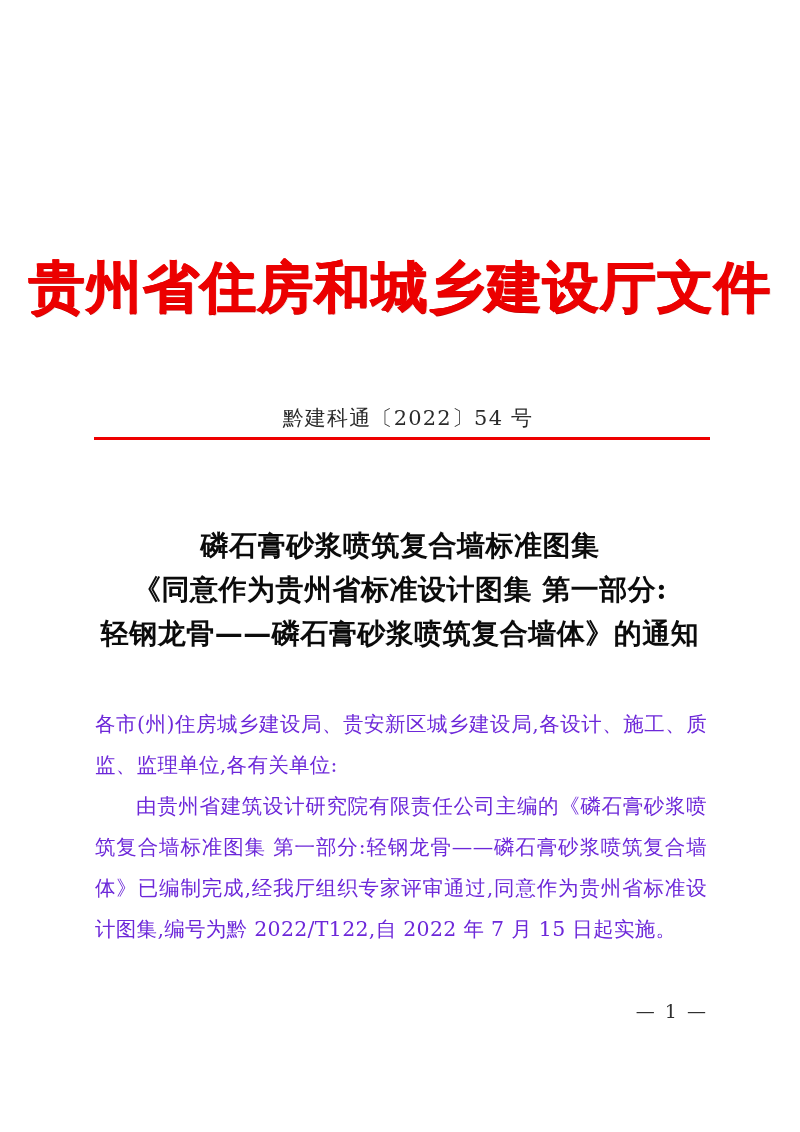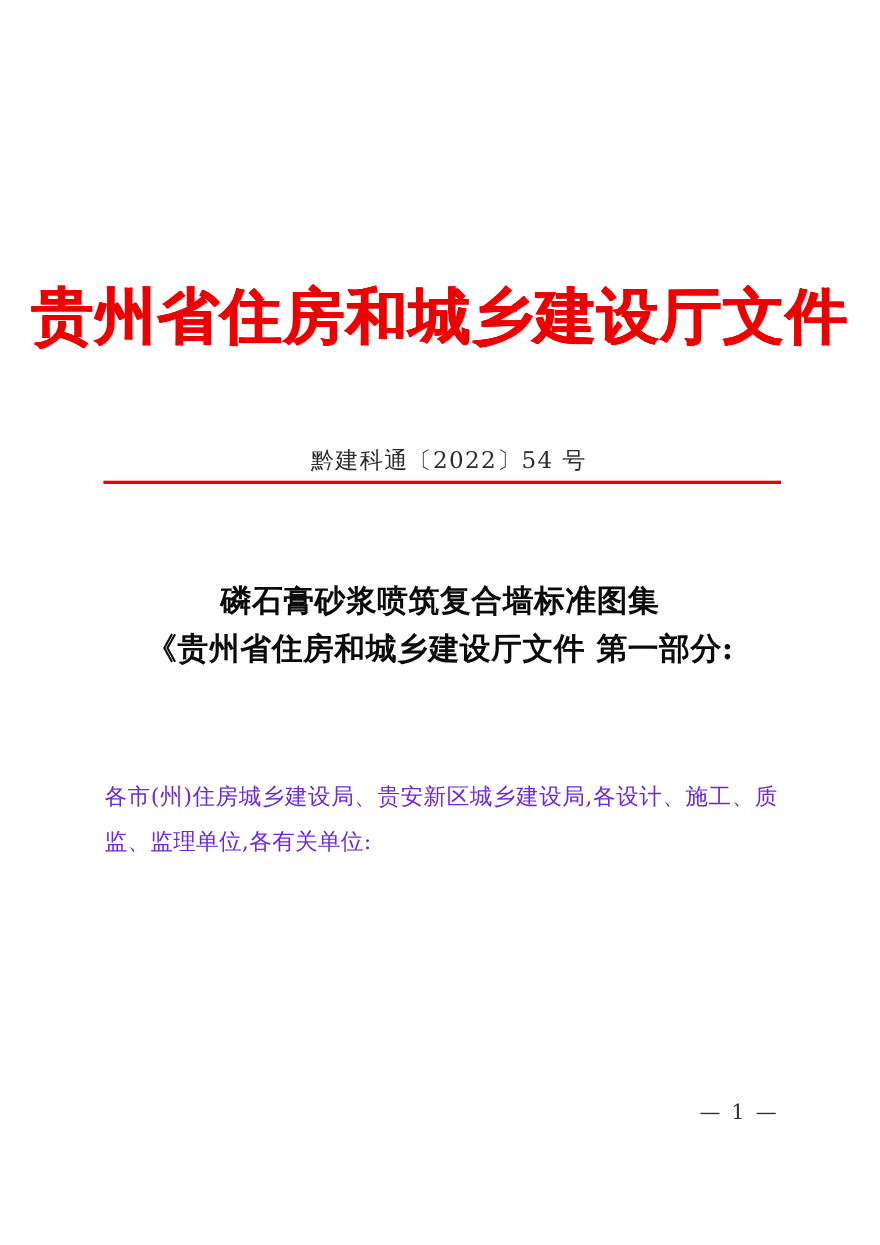--- a/index.html
+++ b/index.html
@@ -133,22 +133,24 @@
   <div class="masthead">
     <span class="masthead-title">贵州省住房和城乡建设厅文件</span>
   </div>
 
   <div class="docnum">黔建科通〔2022〕54 号</div>
 
   <div class="red-rule"></div>
 
   <div class="doc-title">
     <span class="tline">磷石膏砂浆喷筑复合墙标准图集</span>
-    <span class="tline">《贵州省住房和城乡建设厅文件 第一部分:</span>
+    <span class="tline">《同意作为贵州省标准设计图集 第一部分:</span>
+    <span class="tline">轻钢龙骨——磷石膏砂浆喷筑复合墙体》的通知</span>
   </div>
 
   <div class="body-block">
     <p>各市(州)住房城乡建设局、贵安新区城乡建设局,各设计、施工、质监、监理单位,各有关单位:</p>
+    <p class="indent">由贵州省建筑设计研究院有限责任公司主编的《磷石膏砂浆喷筑复合墙标准图集 第一部分:轻钢龙骨——磷石膏砂浆喷筑复合墙体》已编制完成,经我厅组织专家评审通过,同意作为贵州省标准设计图集,编号为黔 2022/T122,自 2022 年 7 月 15 日起实施。</p>
   </div>
 
   <div class="page-number">— 1 —</div>
 
 </div>
 
 </body></html>

